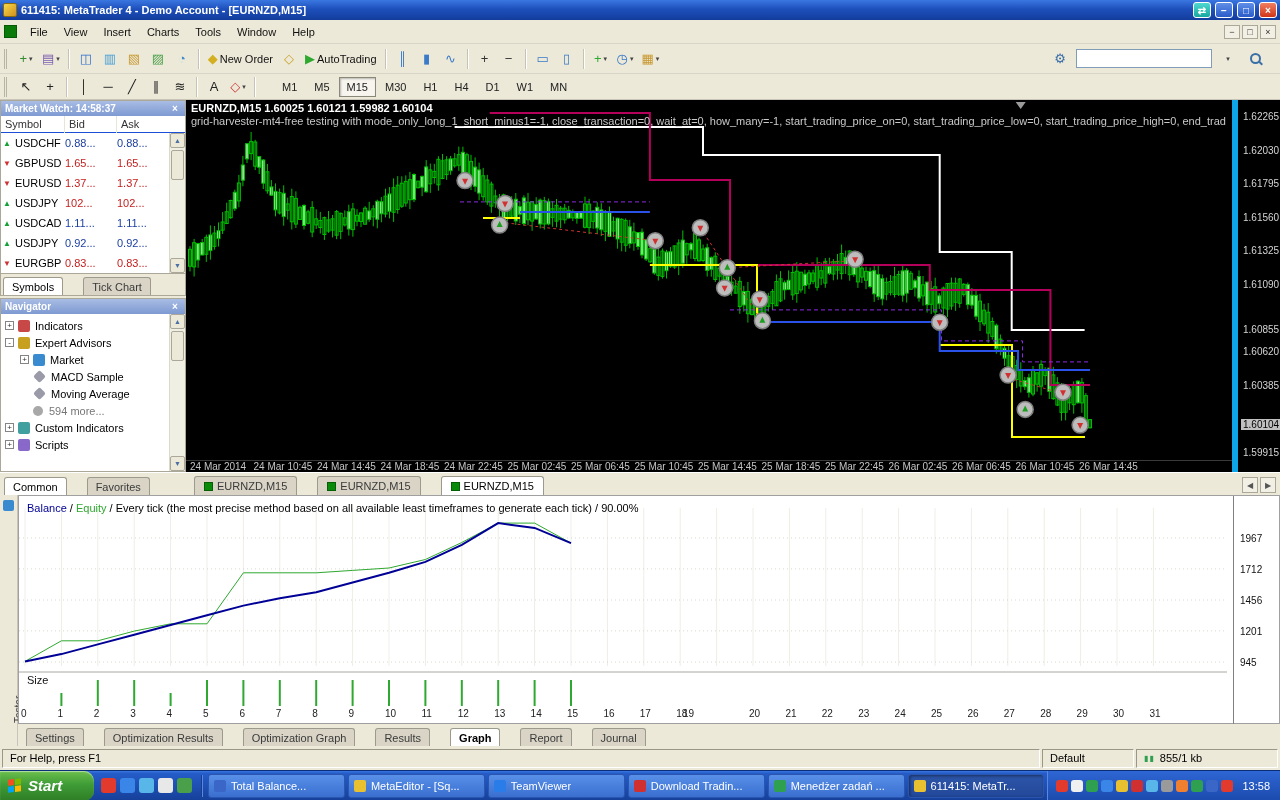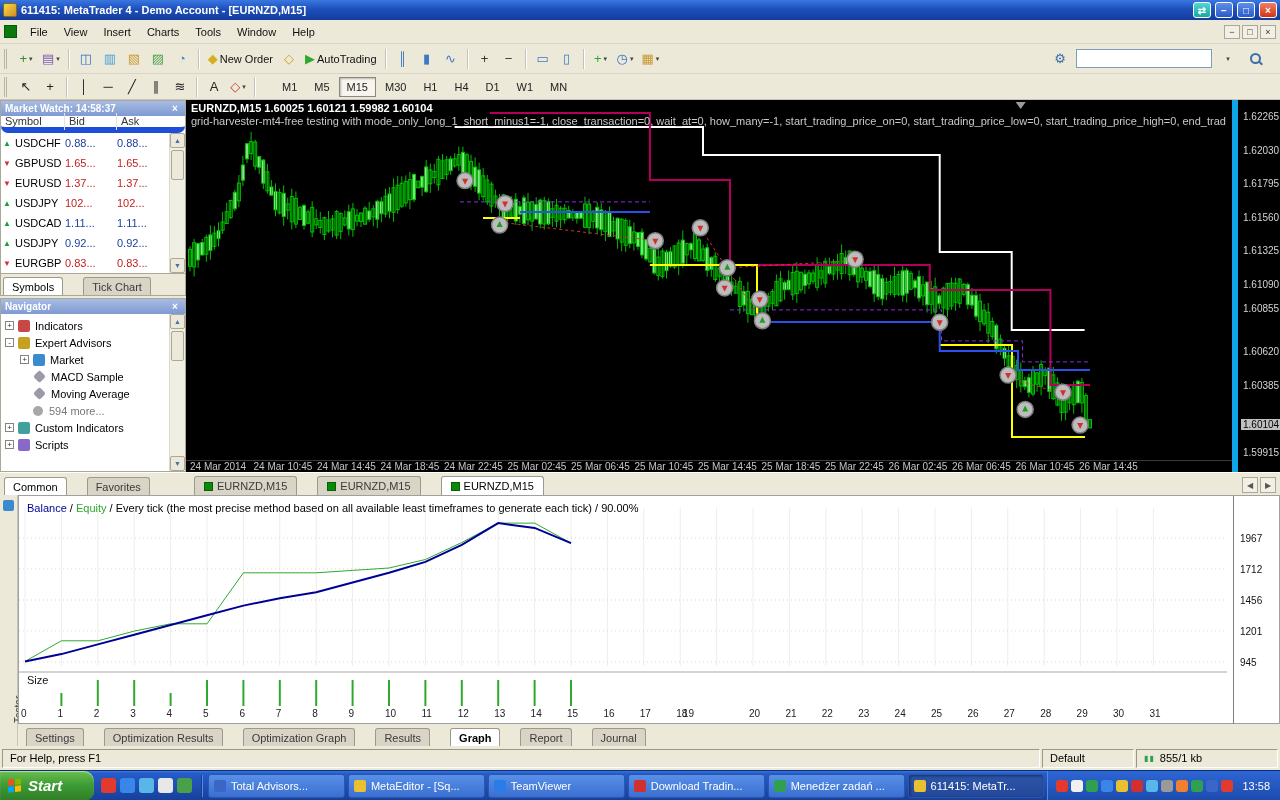--- a/index.html
+++ b/index.html
@@ -44,21 +44,21 @@
 .tf{padding:2px 7px;height:20px;color:#222;border:1px solid transparent;}
 .tf.active{border:1px solid #8A8878;background:#F7F5EE;box-shadow:inset 1px 1px 2px rgba(0,0,0,.25);}
 
 
 #main{position:absolute;left:0;top:100px;width:1280px;height:372px;}
 #left-col{position:absolute;left:0;top:0;width:186px;height:372px;background:#ECE9D8;}
 .panel{position:absolute;left:0;width:186px;background:#fff;border:1px solid #ACA899;}
 .panel-header{height:15px;background:linear-gradient(180deg,#A8BCE4,#7E9AD2);color:#fff;font-weight:bold;font-size:10px;display:flex;align-items:center;padding:0 4px;justify-content:center;}
 .panel-close{margin-left:auto;color:#fff;font-size:10px;width:12px;text-align:center;}
 #market-watch{top:0;height:196px;}
-#mw-cols{display:flex;height:17px;border-bottom:6px solid #1d4ed8;color:#333;align-items:center;border-radius:7px;}
+#mw-cols{display:flex;height:17px;border-bottom:1px solid #1d4ed8;color:#333;align-items:center;}
 .mw-col{padding-left:4px;border-right:1px solid #E8E4D8;height:17px;line-height:17px;}
 .mw-col.c0{width:64px;}.mw-col.c1{width:52px;}.mw-col.c2{width:52px;border-right:none;}
 #mw-rows{position:relative;height:140px;overflow:hidden;}
 .mw-row{display:flex;height:20px;align-items:center;width:168px;}
 .mw-ic{width:12px;font-size:8px;margin-left:2px;}
 .mw-sym{width:50px;color:#000;}
 .mw-val{width:52px;}
 #mw-tabs{position:absolute;left:0;bottom:0;width:184px;height:22px;background:#ECE9D8;border-top:1px solid #ACA899;display:flex;align-items:flex-end;padding:2px 2px 0 2px;}
 #navigator{top:198px;height:174px;}
 #nav-tree{position:relative;height:142px;overflow:hidden;padding-top:3px;}
@@ -748,21 +748,21 @@
         </svg>
       <div id="chart-info1">EURNZD,M15 1.60025 1.60121 1.59982 1.60104</div>
       <div id="chart-info2">grid-harvester-mt4-free testing with mode_only_long_1_short_minus1=-1, close_transaction=0, wait_at=0, how_many=-1, start_trading_price_on=0, start_trading_price_low=0, start_trading_price_high=0, end_trading_price_on=0, end_trading_price_lo</div>
       <div id="price-axis">
           <span class="pal" style="top: 11.0135px;">1.62265</span>
           <span class="pal" style="top: 44.6116px;">1.62030</span>
           <span class="pal" style="top: 78.2097px;">1.61795</span>
           <span class="pal" style="top: 111.808px;">1.61560</span>
           <span class="pal" style="top: 145.406px;">1.61325</span>
           <span class="pal" style="top: 179.004px;">1.61090</span>
-          <span class="pal" style="top: 203px;">1.60855</span>
+          <span class="pal" style="top: 224px;">1.60855</span>
           <span class="pal" style="top: 246.2px;">1.60620</span>
           <span class="pal" style="top: 279.798px;">1.60385</span>
           <span class="pal" style="top: 346.994px;">1.59915</span>
           <span class="pal current" style="top: 318.973px;">1.60104</span>
         </div>
       <div id="time-axis">
           <span class="tal" style="left: 4px;">24 Mar 2014</span>
           <span class="tal" style="left: 67.5px;">24 Mar 10:45</span>
           <span class="tal" style="left: 131px;">24 Mar 14:45</span>
           <span class="tal" style="left: 194.5px;">24 Mar 18:45</span>
@@ -951,21 +951,21 @@
         <span class="ql" style="background: rgb(226, 59, 46);"></span>
         <span class="ql" style="background: rgb(58, 134, 232);"></span>
         <span class="ql" style="background: rgb(88, 182, 232);"></span>
         <span class="ql" style="background: rgb(232, 232, 232);"></span>
         <span class="ql" style="background: rgb(74, 160, 74);"></span>
       </div>
     <span class="tb-div"></span>
     <div id="tasks">
         <div class="task">
           <span class="ticon" style="background: rgb(58, 102, 200);"></span>
-          <span>Total Advisors...</span>
+          <span>Total Balance...</span>
         </div>
         <div class="task">
           <span class="ticon" style="background: rgb(232, 192, 48);"></span>
           <span>MetaEditor - [Sq...</span>
         </div>
         <div class="task">
           <span class="ticon" style="background: rgb(42, 125, 232);"></span>
           <span>TeamViewer</span>
         </div>
         <div class="task">

